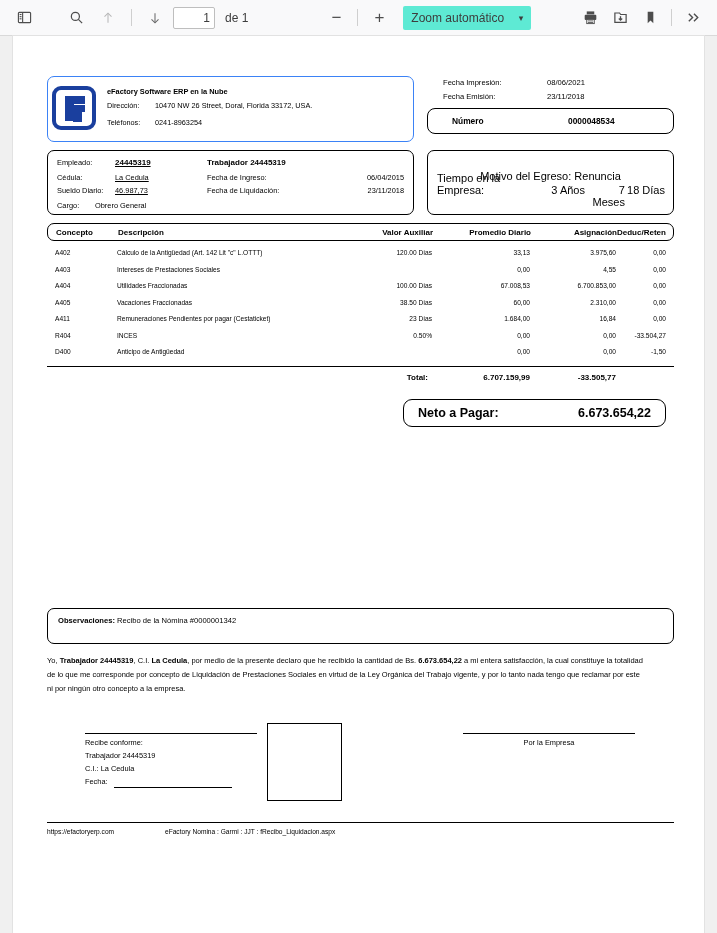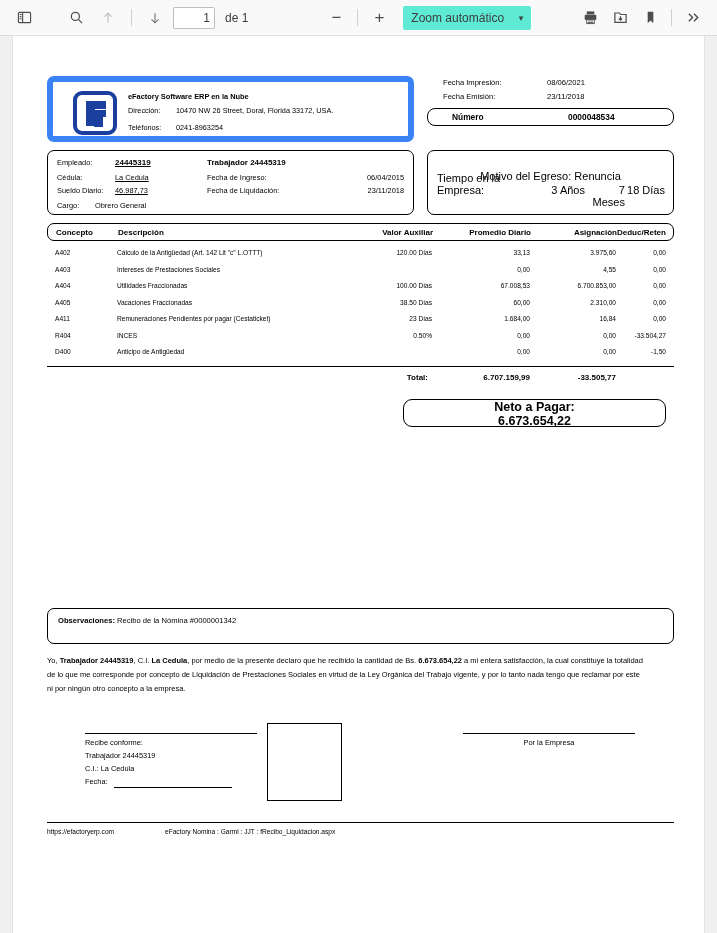--- a/index.html
+++ b/index.html
@@ -73,23 +73,23 @@
     position: absolute;
     left: 34px; top: 40px;
     width: 627px;
     color: #000;
   }
 
   
   .hdr-row { display: flex; align-items: flex-start; }
   .company-box {
     width: 367px; height: 66px;
-    border: 6px solid #3b82f6; border-radius: 7px;
+    border: 1px solid #3b82f6; border-radius: 7px;
     display: flex; align-items: flex-start;
-    padding: 6px 20px;
+    padding: 6px 4px;
   }
   .logo {
     width: 44px; height: 44px; flex: 0 0 44px;
     border: 4px solid #1a3f9e; border-radius: 9px;
     background: #fff; position: relative; margin-top: 3px;
   }
   .logo .f-stem {
     position: absolute; left: 9px; top: 6px;
     width: 9px; height: 25px; background: #1a3f9e;
   }
@@ -116,21 +116,21 @@
     font-family: "Liberation Serif", serif;
     font-weight: bold; font-size: 14.5px; letter-spacing: .2px;
     margin-bottom: 4px;
   }
   .dt-line { display: flex; font-size: 7.6px; line-height: 1.78; padding-left: 16px;}
   .dt-label { width: 104px; flex: 0 0 104px; text-align: left; }
   .dt-val { text-align: left; }
   .numero-box {
     margin-top: 5px;
     border: 1px solid #000; border-radius: 8px;
-    height: 18px; display: flex; align-items: center;
+    height: 26px; display: flex; align-items: center;
     font-weight: bold; font-size: 8.4px; padding: 0 10px;
   }
   .numero-box .nlabel { width: 108px; text-align: left; padding-left: 14px;}
   .numero-box .nval { flex: 1; text-align: left; padding-left: 22px;}
 
   
   .emp-row { display: flex; margin-top: 8px; }
   .emp-box {
     width: 367px; height: 65px;
     border: 1px solid #000; border-radius: 7px;
@@ -181,21 +181,21 @@
   .t-spacer { width: 267px; flex: 0 0 267px; }
   .t-lbl { width: 110px; flex: 0 0 110px; text-align: right; padding-right: 4px;}
   .t-v1 { width: 98px; flex: 0 0 98px; text-align: right; }
   .t-v2 { width: 86px; flex: 0 0 86px; text-align: right; }
 
   .neto-wrap { display: flex; justify-content: flex-end; margin-top: 17px; padding-right: 8px;}
   .neto-box {
     width: 263px; height: 28px;
     border: 1.6px solid #000; border-radius: 9px;
     display: flex; align-items: center; justify-content: space-between;
-    padding: 0 14px; font-weight: bold; font-size: 12.5px; flex-direction: column;
+    padding: 0 14px; font-weight: bold; font-size: 12.5px;
   }
 
   
   .obs-box {
     border: 1px solid #000; border-radius: 7px;
     height: 36px; padding: 7px 10px; font-size: 7.6px;
     margin-top: 181px;
   }
   .obs-box b { font-weight: bold; }
   .declare {

